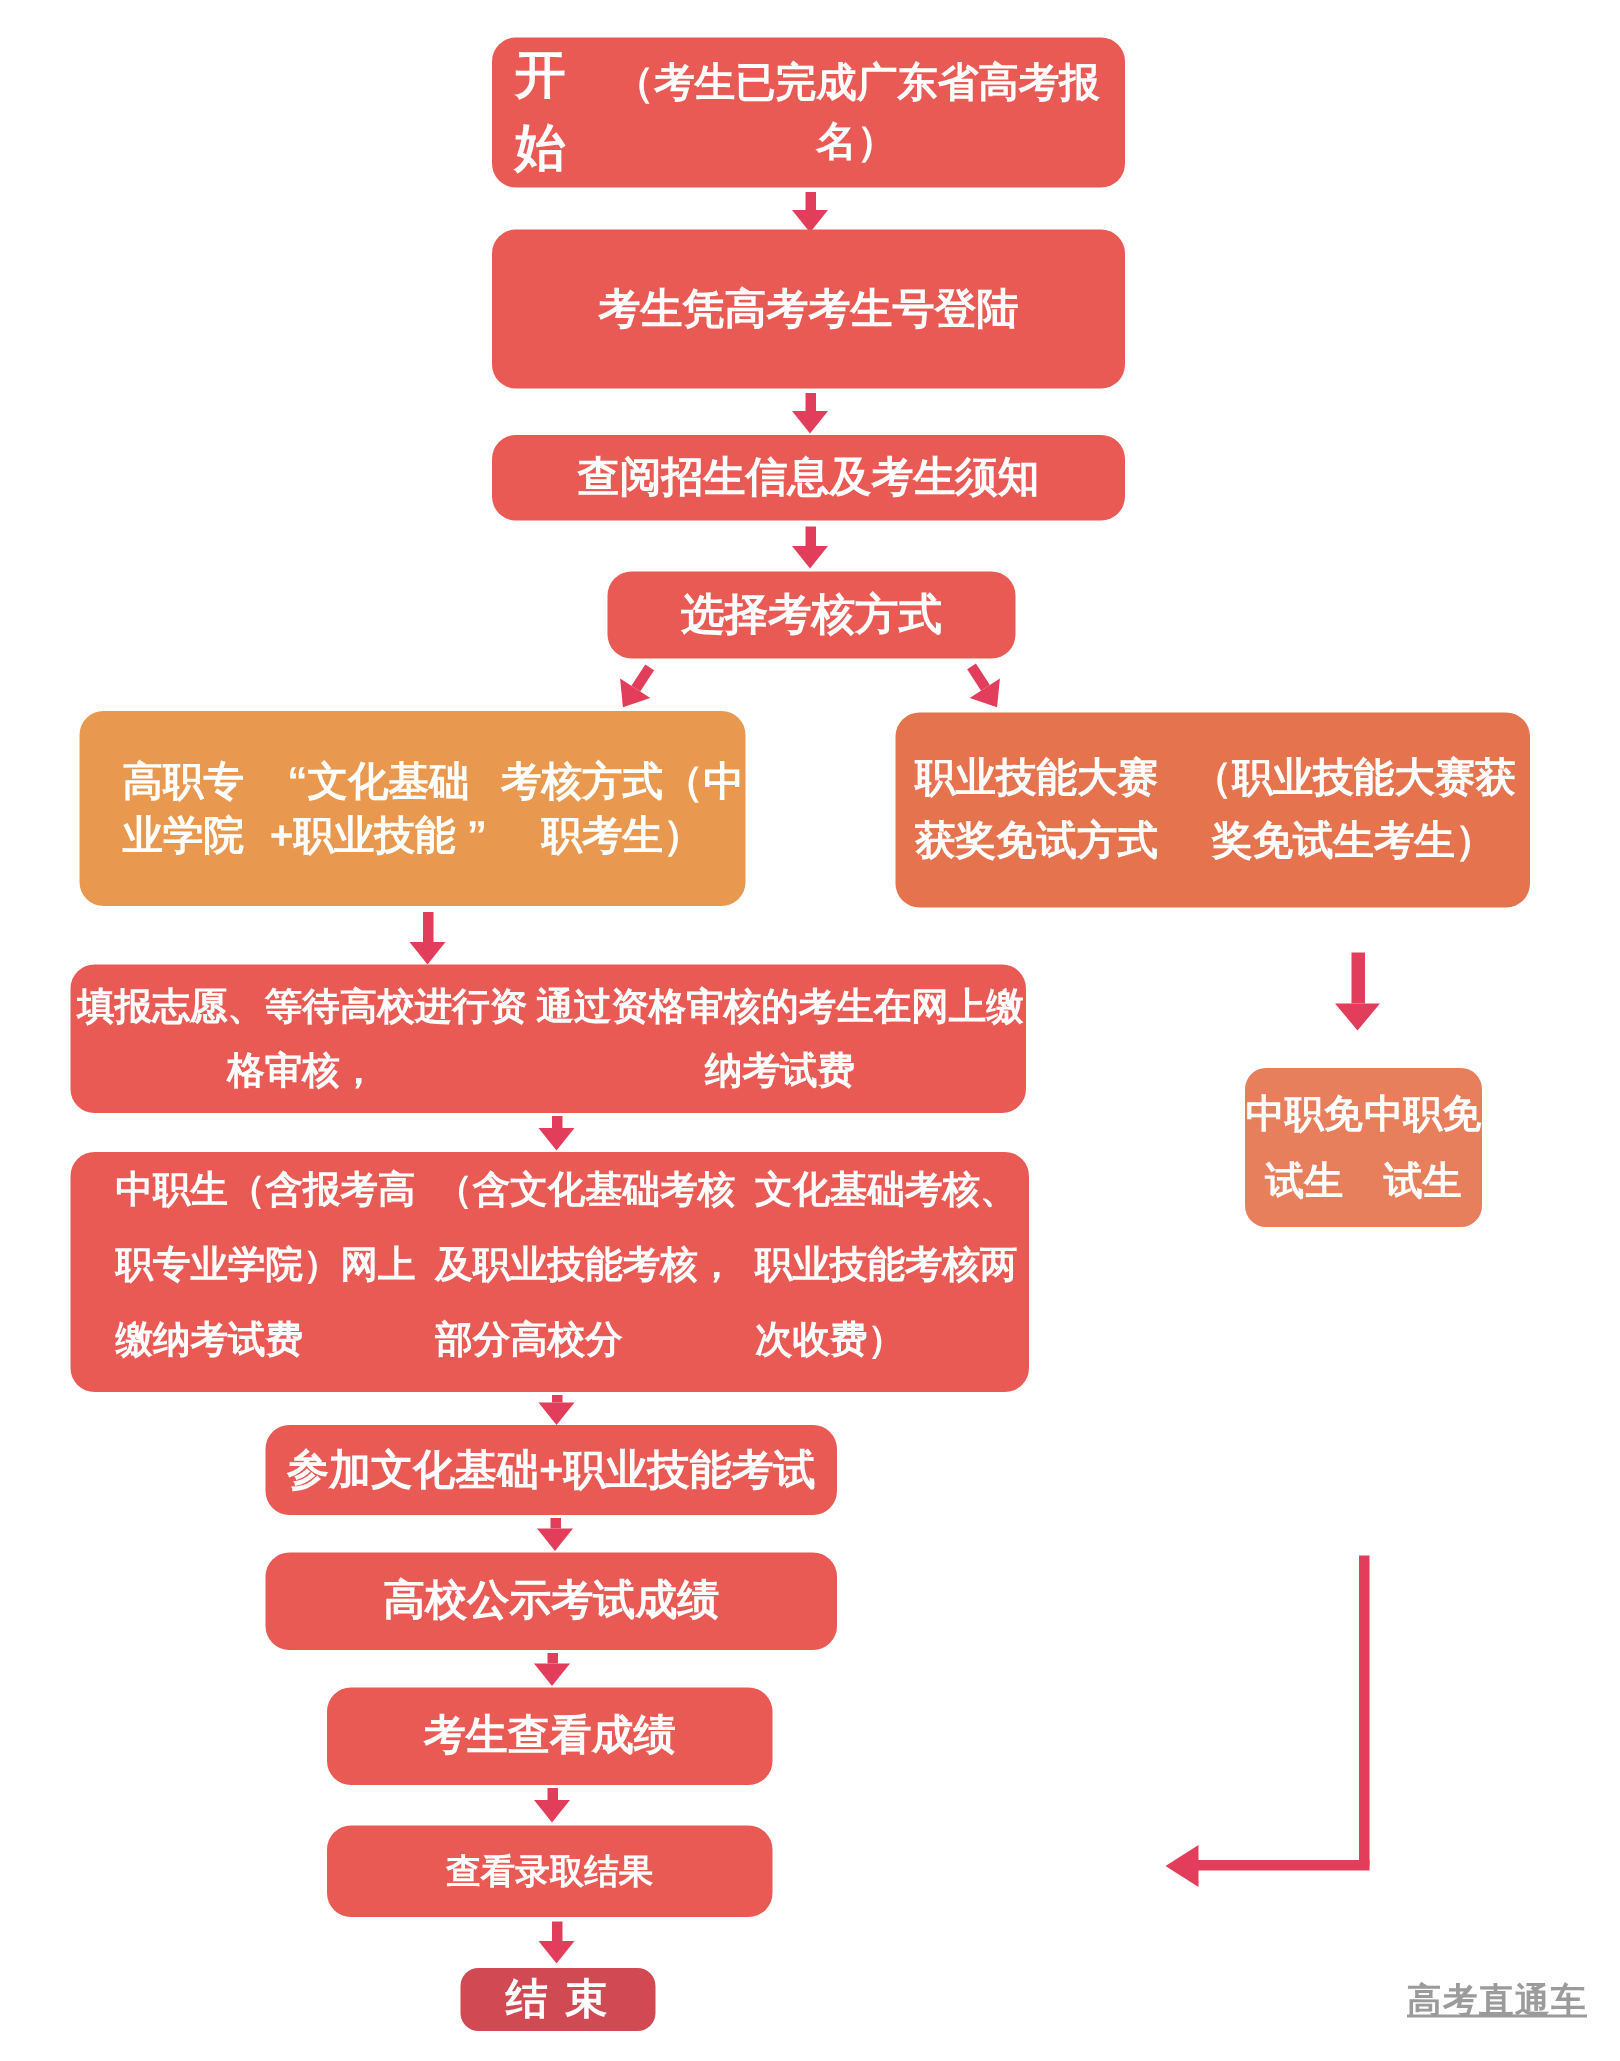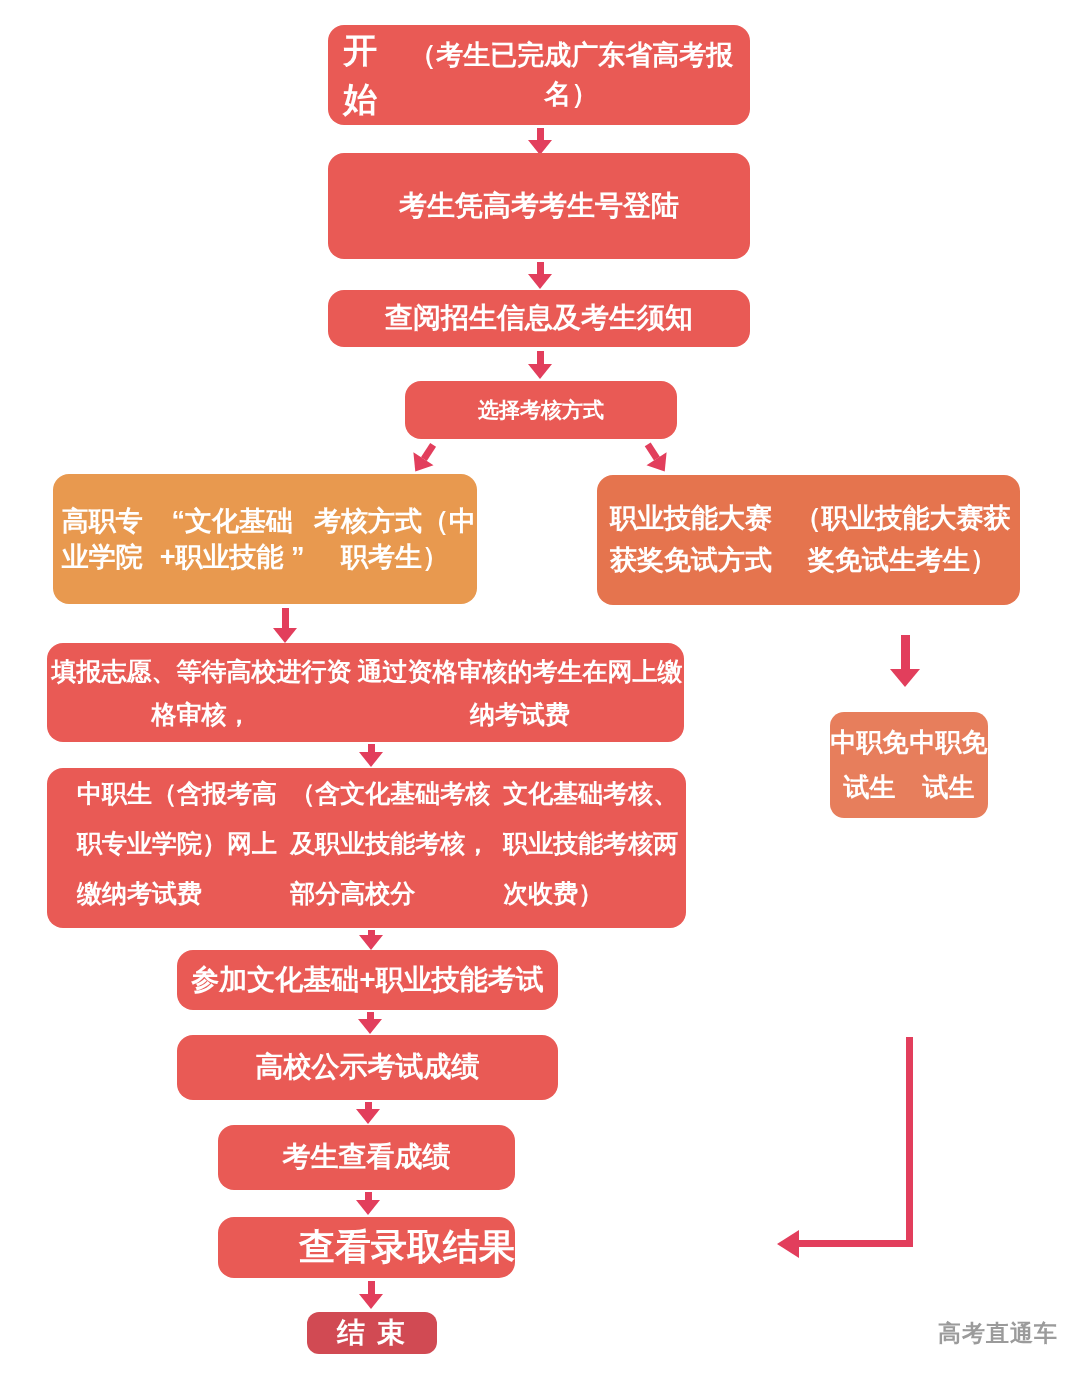--- a/index.html
+++ b/index.html
@@ -84,34 +84,34 @@
 
   <div class="node bg-red" style="left:328px;top:290px;width:422px;height:57px;font-size:28px;">
     <div>查阅招生信息及考生须知</div>
   </div>
 
   <div class="arr" style="left:528px;top:351px;height:28px;">
     <div class="stem"></div>
     <div class="head"></div>
   </div>
 
-  <div class="node bg-red" style="left:405px;top:381px;width:272px;height:58px;font-size:21px;">
+  <div class="node bg-red" style="left:405px;top:381px;width:272px;height:58px;font-size:29px;">
     <div>选择考核方式</div>
   </div>
 
   <div class="arr" style="left:412px;top:442px;height:32px;transform:rotate(33deg);">
     <div class="stem"></div>
     <div class="head"></div>
   </div>
   <div class="arr" style="left:644px;top:442px;height:32px;transform:rotate(-33deg);">
     <div class="stem"></div>
     <div class="head"></div>
   </div>
 
-  <div class="node bg-orange" style="left:53px;top:474px;width:424px;height:130px;font-size:27px;line-height:1.35;">
+  <div class="node bg-orange" style="left:53px;top:474px;width:424px;height:130px;font-size:27px;line-height:1.35;padding-left:20px;">
     <div>高职专业学院</div>
     <div>“文化基础+职业技能 ”</div>
     <div>考核方式（中职考生）</div>
   </div>
 
   <div class="node bg-coral" style="left:597px;top:475px;width:423px;height:130px;font-size:27px;line-height:1.55;">
     <div>职业技能大赛获奖免试方式</div>
     <div>（职业技能大赛获奖免试生考生）</div>
   </div>
 
@@ -161,21 +161,21 @@
 
   <div class="node bg-red" style="left:218px;top:1125px;width:297px;height:65px;font-size:28px;">
     <div>考生查看成绩</div>
   </div>
 
   <div class="arr" style="left:356px;top:1192px;height:23px;">
     <div class="stem"></div>
     <div class="head"></div>
   </div>
 
-  <div class="node bg-red" style="left:218px;top:1217px;width:297px;height:61px;font-size:36px;justify-content:flex-end;">
+  <div class="node bg-red" style="left:218px;top:1217px;width:297px;height:61px;font-size:23px;">
     <div>查看录取结果</div>
   </div>
 
   <div class="arr" style="left:359px;top:1281px;height:28px;">
     <div class="stem"></div>
     <div class="head"></div>
   </div>
 
   <div class="node bg-dark-red" style="left:307px;top:1312px;width:130px;height:42px;font-size:28px;border-radius:12px;letter-spacing:2px;">
     <div>结 束</div>
@@ -188,15 +188,15 @@
 
   <div class="node bg-coral-light" style="left:830px;top:712px;width:158px;height:106px;font-size:26px;line-height:1.75;border-radius:14px;">
     <div>中职免试生</div>
     <div>中职免试生</div>
   </div>
 
   <div class="line" style="left:906px;top:1037px;width:7px;height:207px;"></div>
   <div class="line" style="left:798px;top:1240px;width:115px;height:7px;"></div>
   <div class="head-left" style="left:777px;top:1230px;"></div>
 
-  <div class="watermark" style="left:938px;top:1318px;">高考直通车</div>
+  <div class="watermark" style="left:938px;top:1318px;text-decoration:underline;">高考直通车</div>
 
 </div>
 
 </body></html>

